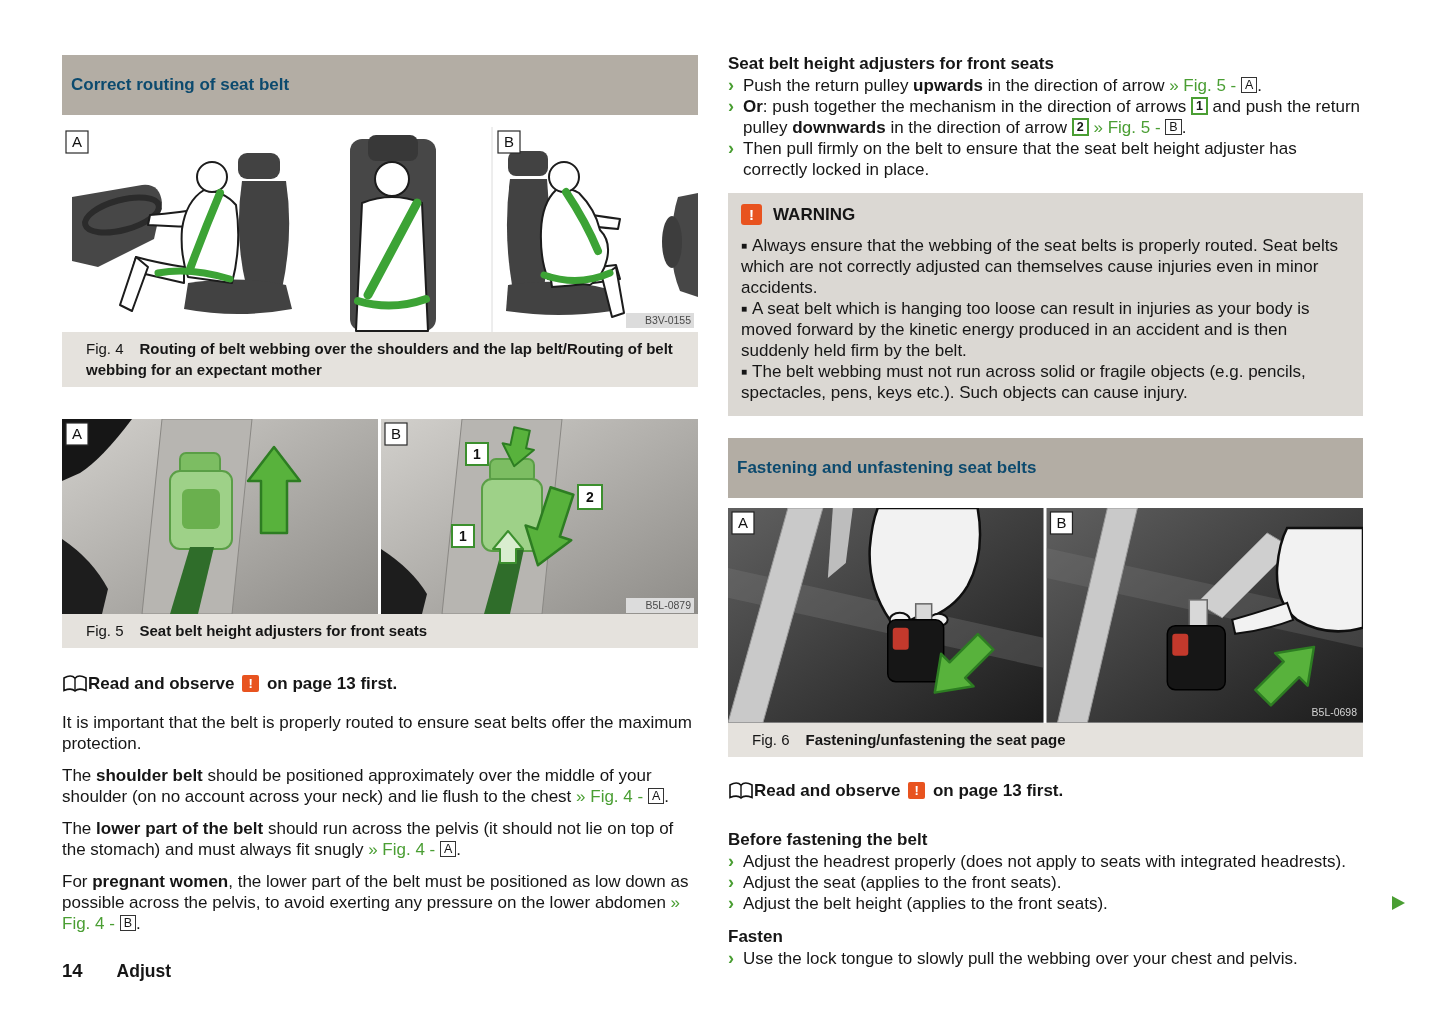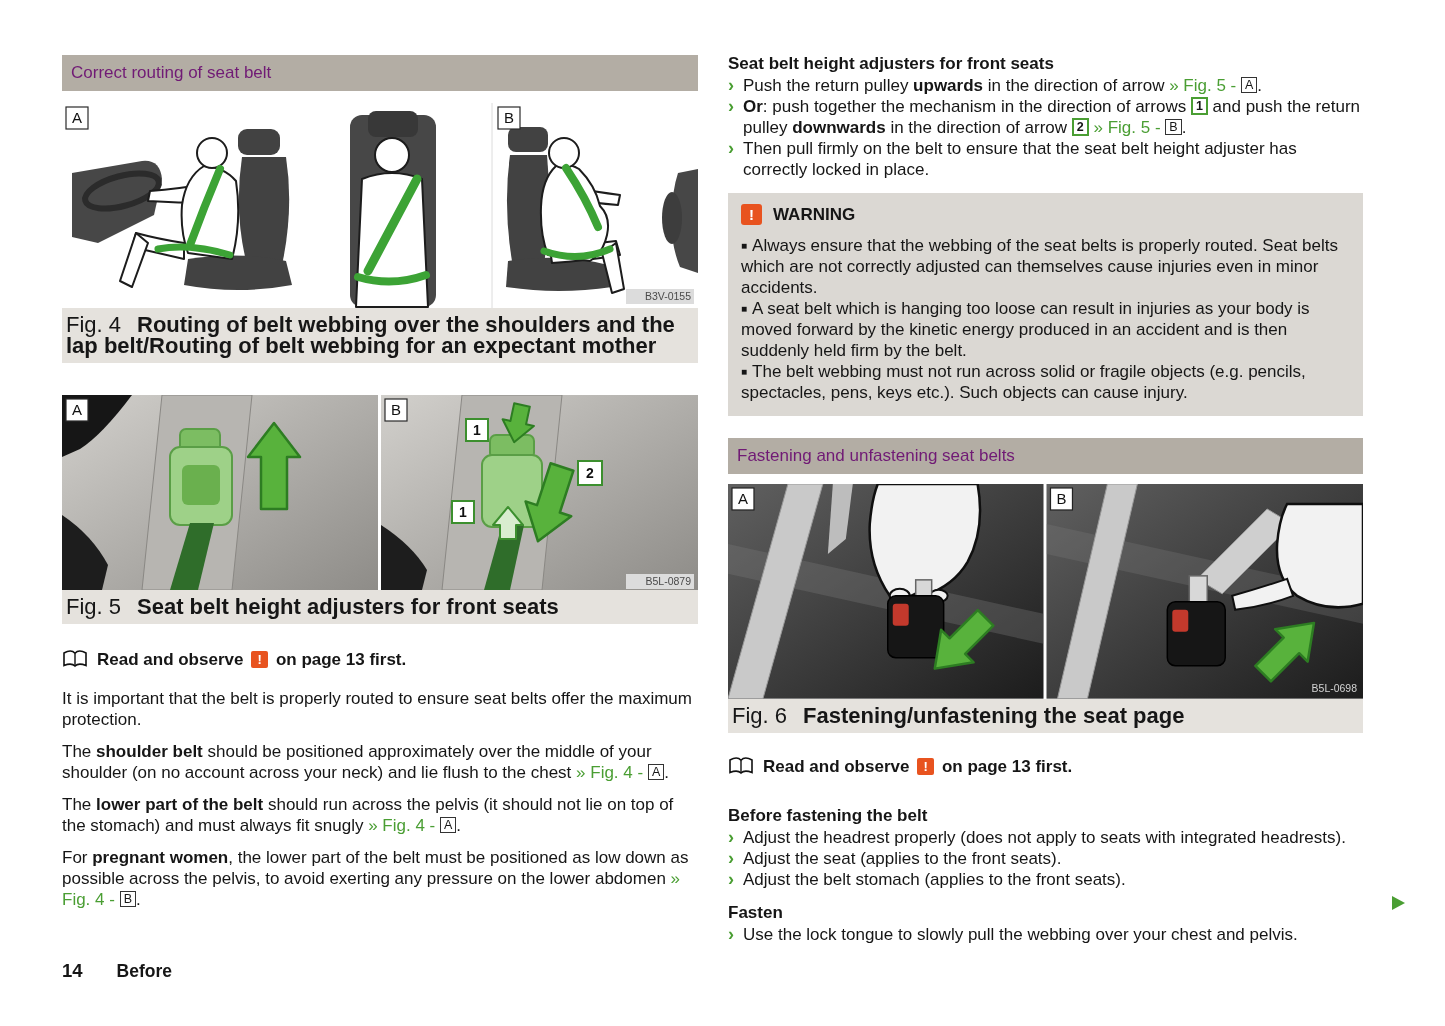--- a/index.html
+++ b/index.html
@@ -1,40 +1,40 @@
 <!DOCTYPE html>
 <html style="--green: #4a9e33; --green-dark: #2d7d22; --green-fill: #58b23c; --warning-red: #e8531f; --bar-gray: #b3ada4; --caption-gray: #e5e2dd; --warnbox-gray: #dbd8d3;"><head>
 <meta charset="utf-8">
 <style>
   *{box-sizing:border-box;margin:0;padding:0}
   html,body{width:1445px;height:1026px;overflow:hidden;background:#fff;
     font-family:"Liberation Sans",sans-serif;font-size:17px;color:#161616;}
   .col{position:absolute;top:55px;width:636px;}
   .col-left{left:62px;}
   .col-right{left:728px;top:50px;width:635px;}
-  .section-bar{background:var(--bar-gray,#b3ada4);font-weight:normal;padding:8px 9px;color:#701a75;}
-  .fig-caption{background:var(--caption-gray,#e5e2dd);padding:6px 4px 7px;font-size:22px;line-height:21px;}
+  .section-bar{background:var(--bar-gray,#b3ada4);font-weight:bold;padding:20px 9px;color:#0c4a6e;}
+  .fig-caption{background:var(--caption-gray,#e5e2dd);padding:6px 24px 7px;font-size:15px;line-height:21px;}
   .fig-caption .fig-num{margin-right:16px;}
   .fig-caption .fig-text{font-weight:bold;}
   svg.fig{display:block;width:100%;height:auto;}
   .para{margin-bottom:11px;line-height:21px;}
   .arrow-item{display:flex;line-height:21px;}
   .arrow-item .chev{flex:none;width:15px;color:var(--green,#4a9e33);font-weight:bold;font-size:18px;line-height:21px;}
   .arrow-item .rich{flex:1;}
   .seg-b{font-weight:bold;}
   .seg-g{color:var(--green,#4a9e33);}
   .seg-box{display:inline-block;border:1px solid #333;font-size:12.5px;line-height:14px;padding:0 3px;vertical-align:2px;background:#fff;}
   .seg-gbox{display:inline-block;border:2px solid var(--green,#4a9e33);font-size:12.5px;line-height:14px;padding:0 3px;vertical-align:2px;font-weight:bold;background:#fff;}
   .seg-wicon{display:inline-block;background:var(--warning-red,#e8531f);color:#fff;font-weight:bold;font-size:13px;line-height:17px;width:17px;text-align:center;border-radius:2px;vertical-align:1px;margin:0 3px;}
   .warn-box{background:var(--warnbox-gray,#dbd8d3);padding:11px 13px 13px;margin-top:13px;}
   .warn-head{display:flex;align-items:center;gap:11px;font-weight:bold;margin-bottom:10px;}
   .warn-icon{flex:none;width:21px;height:21px;background:var(--warning-red,#e8531f);color:#fff;font-weight:bold;text-align:center;line-height:21px;border-radius:3px;font-size:15px;}
   .warn-item{line-height:21px;}
   .warn-item .sq{font-size:10px;vertical-align:2px;margin-right:5px;}
-  .read-line{display:flex;align-items:flex-start;gap:9px;font-weight:bold;}
+  .read-line{display:flex;align-items:flex-end;font-weight:bold;}
   .bold-head{font-weight:bold;line-height:22px;}
   .footer{position:absolute;left:62px;top:960px;font-weight:bold;font-size:17.5px;}
   .footer .pgnum{margin-right:34px;font-size:18.5px;}
   .continue-marker{position:absolute;left:1392px;top:896px;width:0;height:0;
     border-left:13px solid var(--green,#4a9e33);border-top:7px solid transparent;border-bottom:7px solid transparent;}
   .mt3{margin-top:3px}.mt10{margin-top:10px}.mt12{margin-top:12px}.mt16{margin-top:28px}
   .mt22{margin-top:22px}.mt24{margin-top:24px}
   .mb12{margin-bottom:12px}.mb18{margin-bottom:18px}.mb26{margin-bottom:26px}.mb32{margin-bottom:32px}
   svg text{font-family:"Liberation Sans",sans-serif;}
   .svg-label{font-size:15px;fill:#111;}
@@ -287,27 +287,27 @@
   <div class="arrow-item">
     <span class="chev">›</span>
     <div class="rich"><span class="seg">Adjust the headrest properly (does not apply to seats with integrated headrests).</span></div>
   </div>
   <div class="arrow-item">
     <span class="chev">›</span>
     <div class="rich"><span class="seg">Adjust the seat (applies to the front seats).</span></div>
   </div>
   <div class="arrow-item">
     <span class="chev">›</span>
-    <div class="rich"><span class="seg">Adjust the belt stomach (applies to the front seats).</span></div>
+    <div class="rich"><span class="seg">Adjust the belt height (applies to the front seats).</span></div>
   </div>
 
   <div class="bold-head mt12">Fasten</div>
   <div class="arrow-item">
     <span class="chev">›</span>
     <div class="rich"><span class="seg">Use the lock tongue to slowly pull the webbing over your chest and pelvis.</span></div>
   </div>
 </div>
 
 <div class="continue-marker"></div>
 
 <div class="footer">
-  <span class="pgnum">14</span><span>Before</span>
+  <span class="pgnum">14</span><span>Adjust</span>
 </div>
 
 </body></html>

